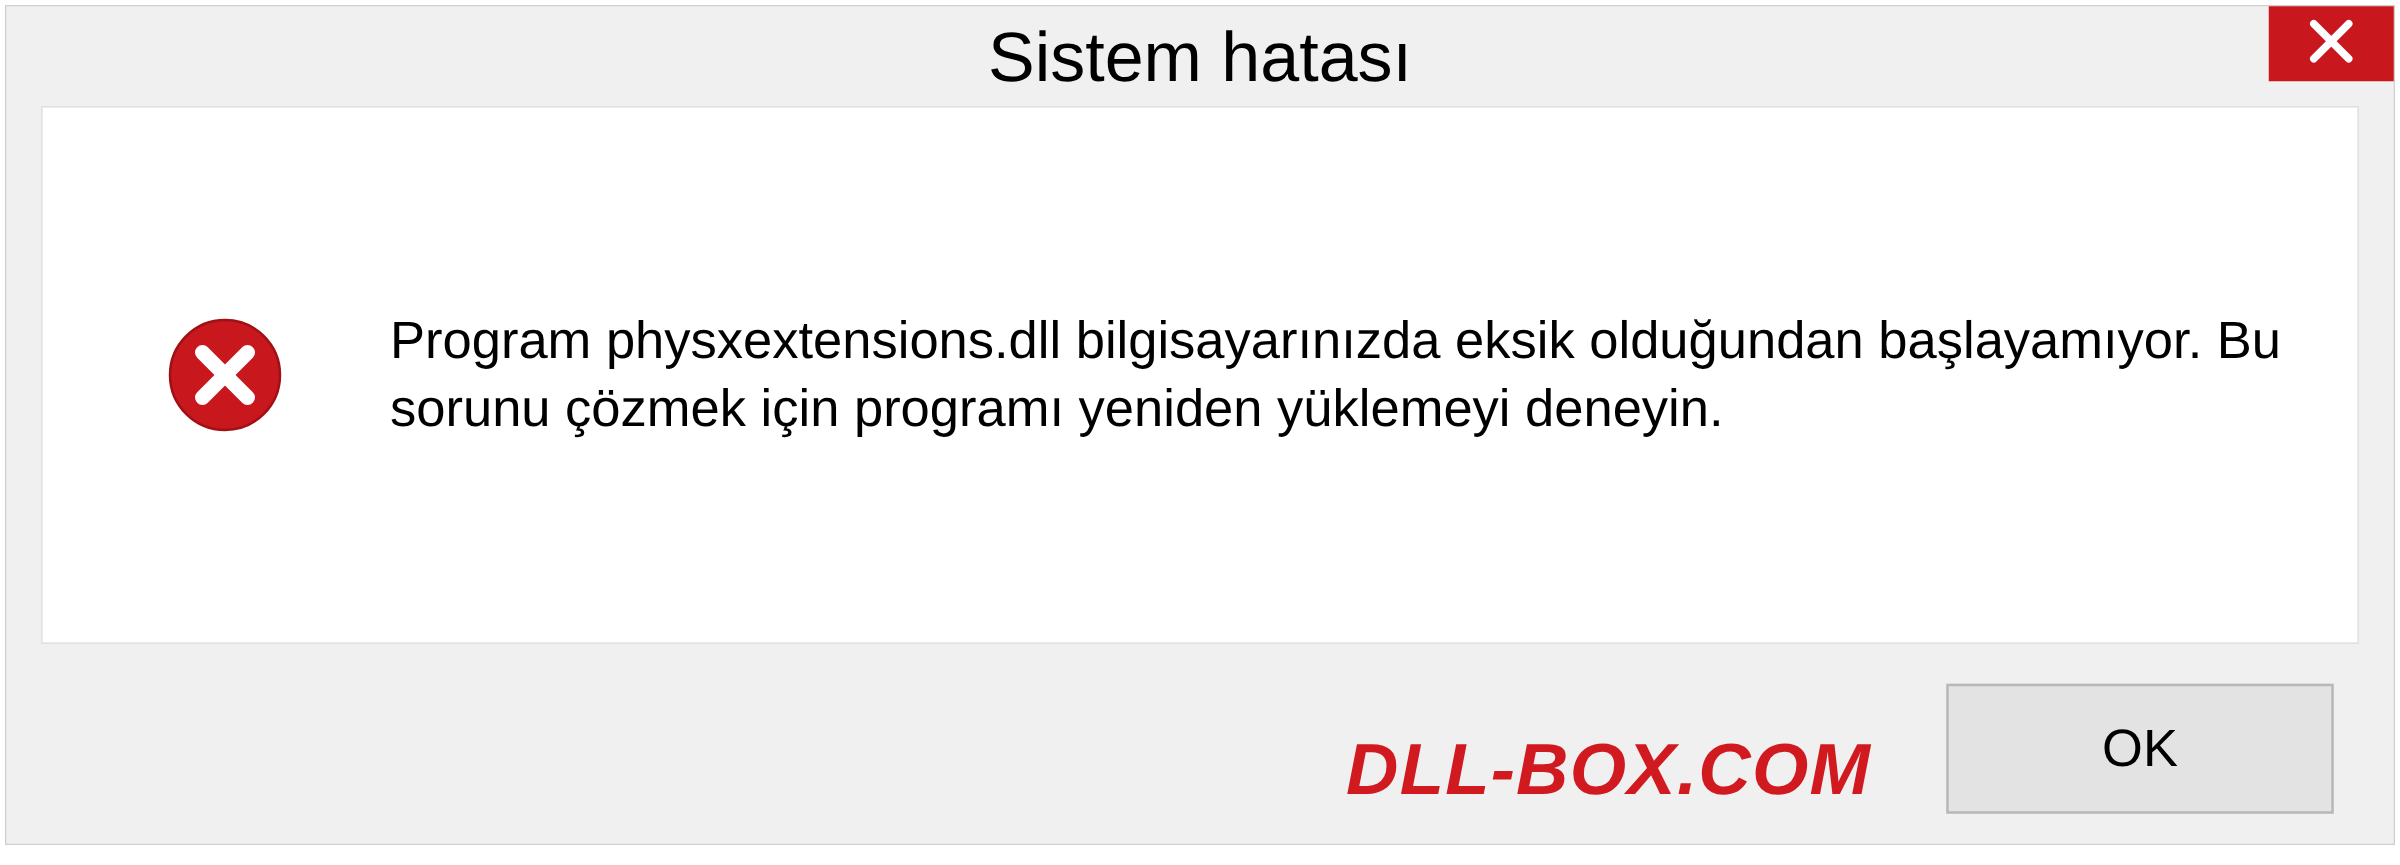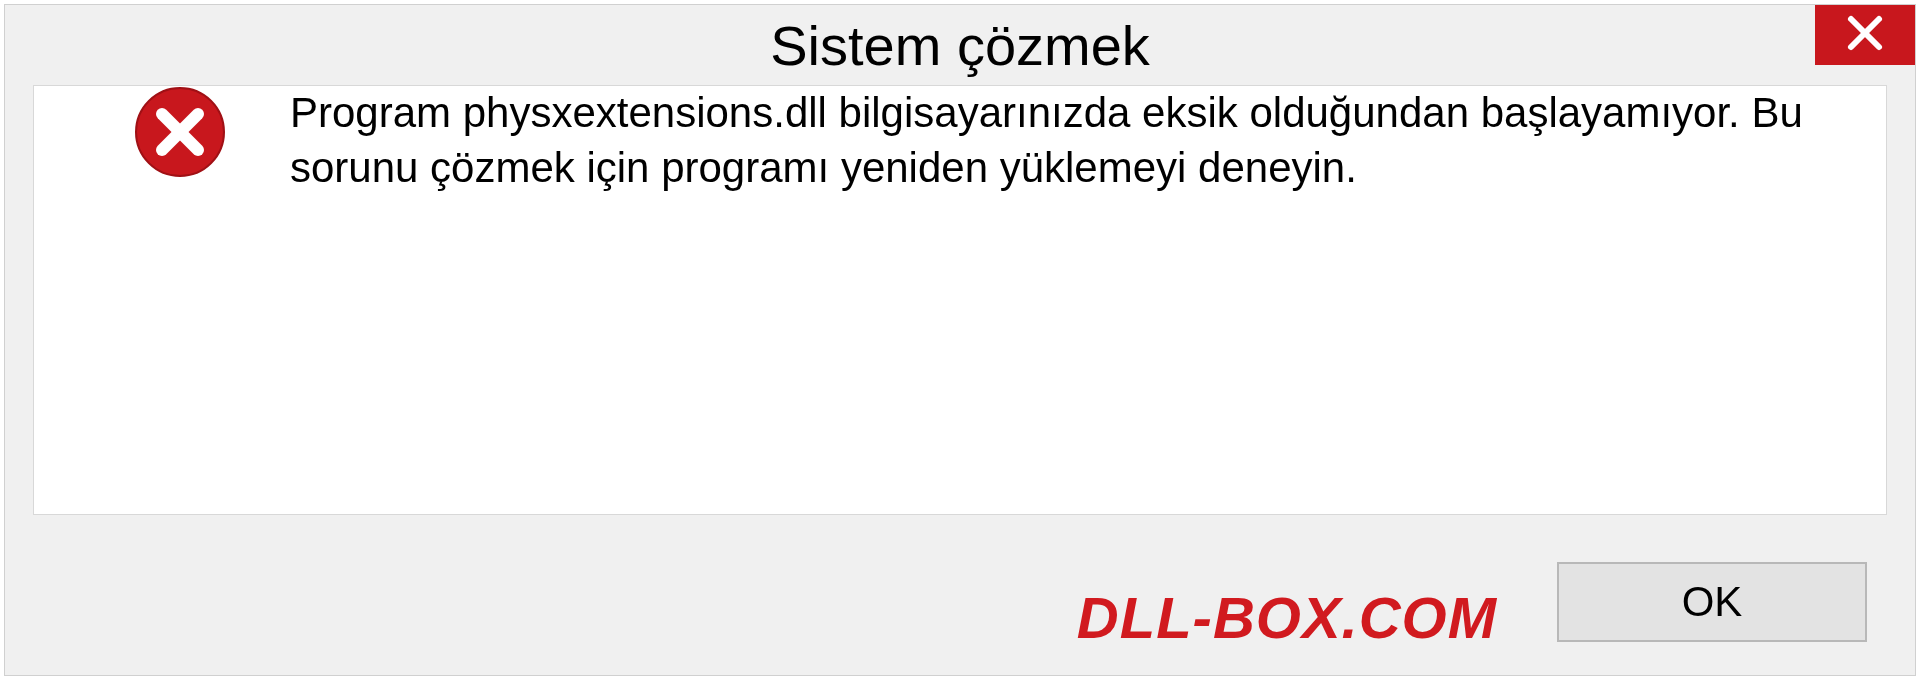--- a/index.html
+++ b/index.html
@@ -42,22 +42,23 @@
       justify-content: center;
       cursor: pointer;
     }
     .close-btn svg { width: 40px; height: 40px; }
     .content-panel {
       margin: 0 28px;
       background: #ffffff;
       border: 1px solid #d8d8d8;
       height: 430px;
       display: flex;
+      align-items: center;
       padding: 0 40px 0 100px;
-      gap: 64px;
+      gap: 86px;
     }
     .error-icon-wrap {
       flex: 0 0 auto;
       width: 92px;
       height: 92px;
     }
     .error-icon-wrap svg { width: 92px; height: 92px; }
     .message {
       font-size: 42px;
       line-height: 1.3;
@@ -79,37 +80,37 @@
       font-size: 58px;
       font-weight: 800;
       font-style: italic;
       color: #d11a1f;
       font-family: Arial, sans-serif;
       letter-spacing: 1px;
       margin-top: 32px;
     }
     .ok-btn {
       width: 310px;
-      height: 80px;
+      height: 104px;
       background: #e3e3e3;
       border: 2px solid #b8b8b8;
       display: flex;
       align-items: center;
       justify-content: center;
       font-size: 42px;
       color: #000;
       cursor: pointer;
     }
   </style>
 </head>
 <body>
 
 <div class="dialog">
   <div class="titlebar">
-    <span class="title-text">Sistem çözmek</span>
+    <span class="title-text">Sistem hatası</span>
     <div class="close-btn">
       <span>
         <svg viewBox="0 0 40 40">
           <line x1="6" y1="6" x2="34" y2="34" stroke="#ffffff" stroke-width="6" stroke-linecap="round"></line>
           <line x1="34" y1="6" x2="6" y2="34" stroke="#ffffff" stroke-width="6" stroke-linecap="round"></line>
         </svg>
       </span>
     </div>
   </div>
 

